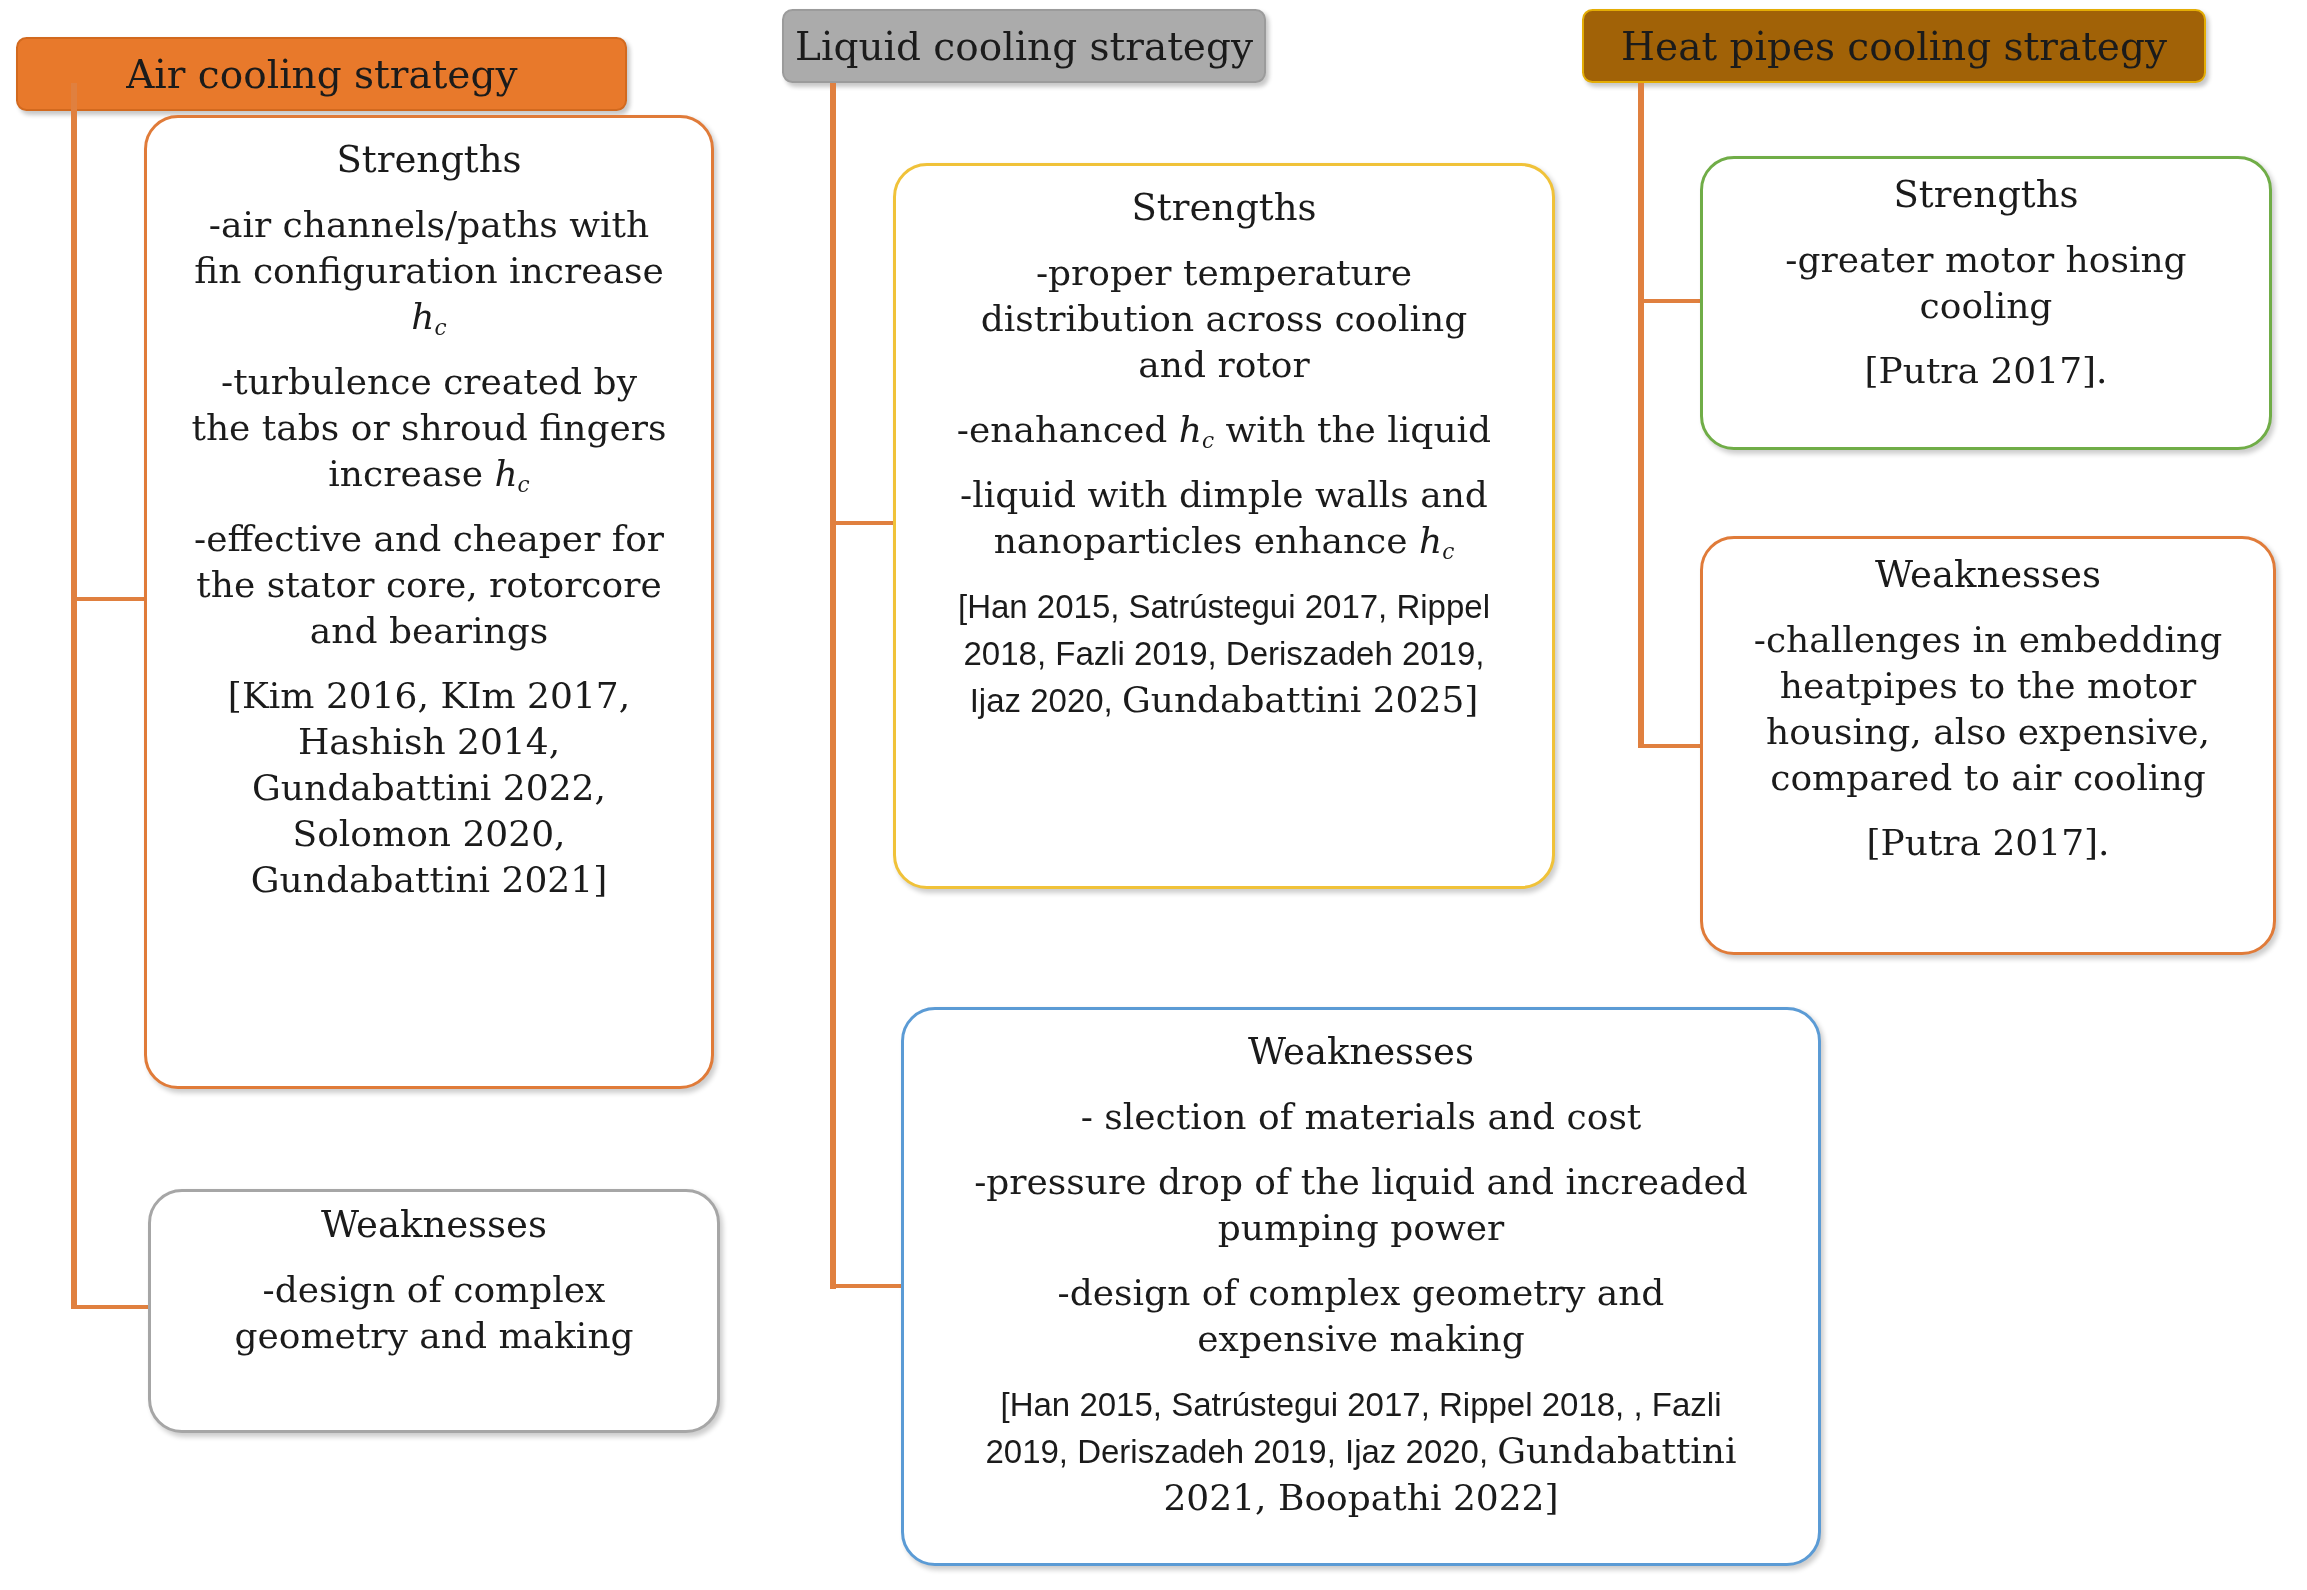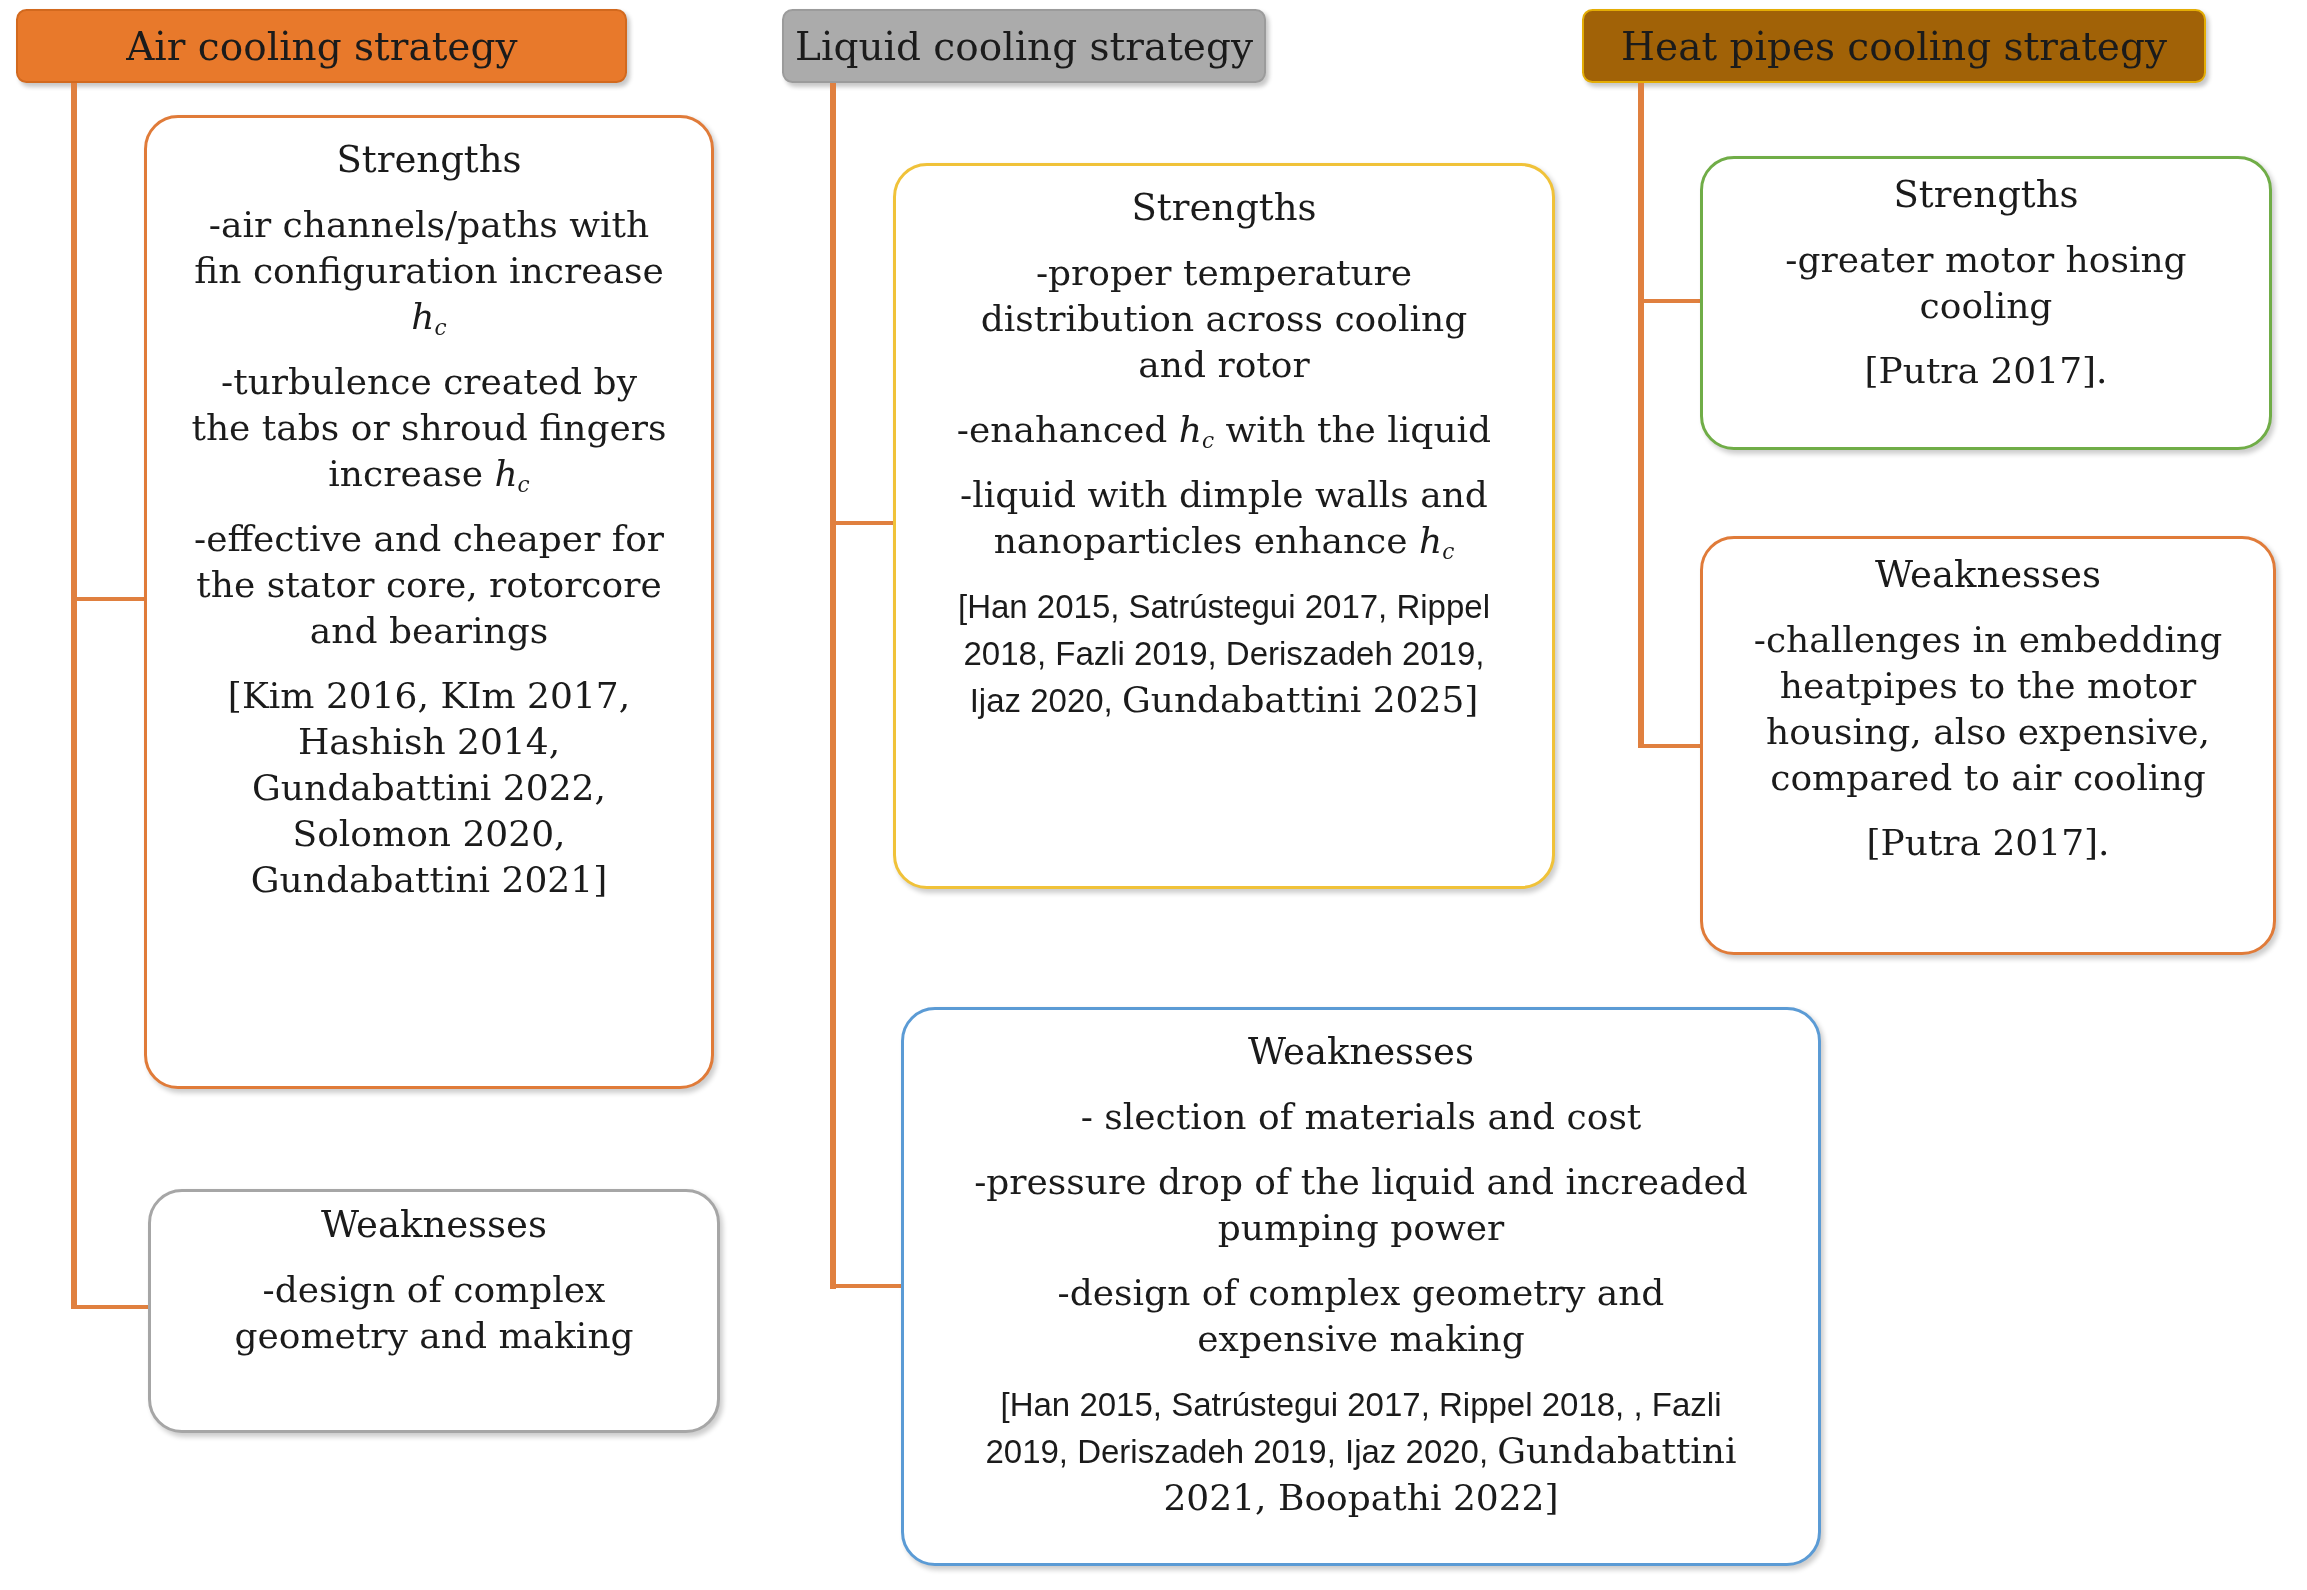--- a/index.html
+++ b/index.html
@@ -46,21 +46,21 @@
   
   .ital{font-style:italic;}
   .subi{font-style:italic;font-size:0.60em;vertical-align:-0.28em;line-height:1;}
   .sans{font-family:"Liberation Sans", sans-serif;font-size:33px;}
 </style>
 </head>
 <body>
 
 <div class="canvas">
 
-  <div class="hdr" id="hdr-air" style="background: rgb(232, 121, 43); border-color: rgb(210, 105, 30);">
+  <div class="hdr" id="hdr-air" style="background: rgb(232, 121, 43); border-color: rgb(210, 105, 30); margin-top: 28px;">
     <span>Air cooling strategy</span>
   </div>
   <div class="hdr" id="hdr-liquid" style="background: rgb(171, 171, 171); border-color: rgb(155, 155, 155);">
     <span>Liquid cooling strategy</span>
   </div>
   <div class="hdr" id="hdr-heat" style="background: #a16207; border-color: rgb(228, 173, 5); text-align: center;">
     <span>Heat pipes cooling strategy</span>
   </div>
 
   <div class="vline" id="vl-air" style="background: rgb(224, 128, 63);"></div>

